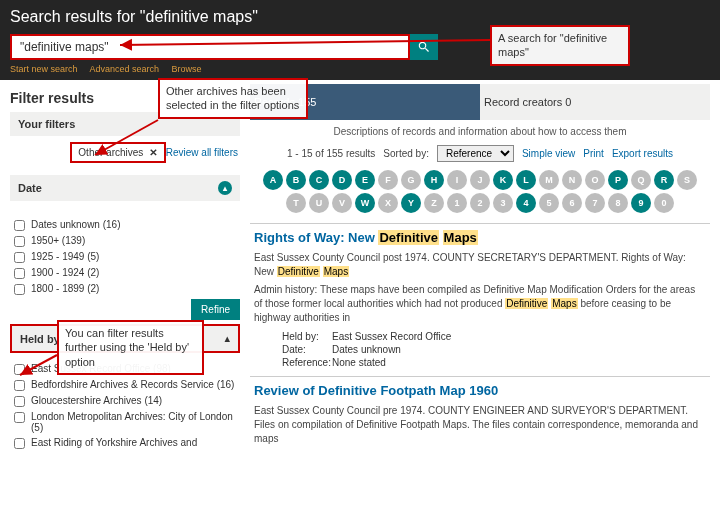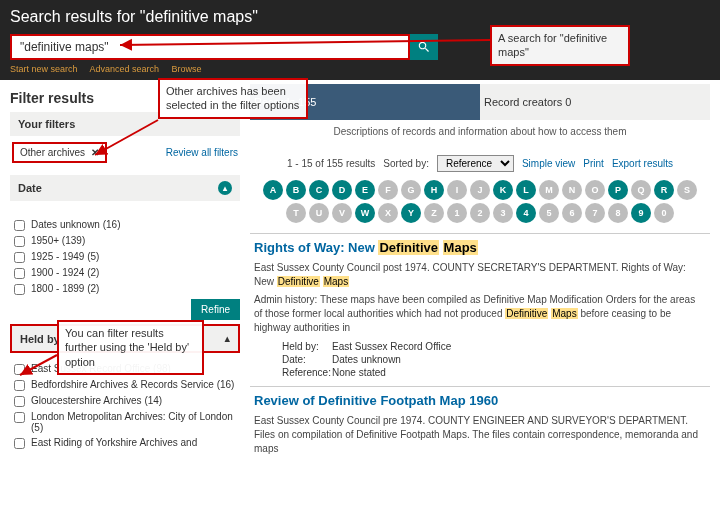--- a/index.html
+++ b/index.html
@@ -19,40 +19,40 @@
 .main { flex: 1; padding: 0 10px 0 0; overflow: hidden; }
 
 .sidebar h2 { font-size: 14px; margin-bottom: 6px; }
 .facet-block { background: #f0f0ef; padding: 6px 8px; margin-bottom: 8px; }
 .facet-header { display: flex; justify-content: space-between; align-items: center; cursor: pointer; }
 .facet-header .title { font-weight: bold; font-size: 11px; }
 .facet-header .chev { width: 14px; height: 14px; background: #008080; border-radius: 50%; display: flex; align-items: center; justify-content: center; color: #fff; font-size: 9px; }
 
 .your-filters-block { margin-bottom: 6px; }
 .your-filters-head { background: #f0f0ef; padding: 6px 8px; font-weight: bold; font-size: 11px; }
-.your-filters-body { display: flex; justify-content: space-between; align-items: center; padding: 6px 2px; }
+.your-filters-body { display: flex; justify-content: flex-end; align-items: center; padding: 6px 2px; }
 .chip { border: 1px solid #333; padding: 3px 6px; font-size: 10px; display: inline-flex; align-items: center; gap: 6px; cursor: pointer; border: 2px solid #c00; }
 .chip .x { font-weight: bold; }
 .remove-all { color: #0066a1; font-size: 10px; cursor: pointer; }
 
 .facet-options { padding: 6px 4px 0; }
 .facet-options label { display: flex; align-items: flex-start; gap: 6px; font-size: 10px; color: #333; margin: 4px 0; cursor: pointer; }
 .facet-options input[type="checkbox"] { width: 11px; height: 11px; margin-top: 1px; }
 
 .refine-row { display: flex; justify-content: space-between; align-items: center; margin-bottom: 4px; }
 .refine-btn { background: #008080; color: #fff; border: none; padding: 5px 10px; font-size: 10px; cursor: pointer; }
 
 .heldby-head { background: #f0f0ef; padding: 6px 8px; display: flex; justify-content: space-between; align-items: center; cursor: pointer; border: 2px solid #c00; }
 .heldby-head .title { font-weight: bold; font-size: 11px; }
 
 .tabs { display: flex; background: #f0f0ef; margin-top: 4px; margin-bottom: 6px; }
 .tab { flex: 1; text-align: left; padding: 12px 4px; font-size: 11px; cursor: pointer; }
 .tab.active { background: #3a5a78; color: #fff; }
 
-.desc-line { text-align: center; font-size: 10px; color: #555; margin-bottom: 18px; }
+.desc-line { text-align: center; font-size: 10px; color: #555; margin-bottom: 8px; }
 .sort-line { display: flex; align-items: center; justify-content: center; gap: 8px; font-size: 10px; color: #444; margin-bottom: 8px; }
 .sort-line select { font-size: 10px; border: 1px solid #888; padding: 1px 4px; }
 .sort-line .lk { color: #0066a1; cursor: pointer; }
 
 .alpha { display: flex; flex-wrap: wrap; gap: 3px; justify-content: center; margin: 0 6px 10px; }
 .alpha span { width: 20px; height: 20px; border-radius: 50%; display: flex; align-items: center; justify-content: center; font-size: 9px; font-weight: bold; cursor: pointer; }
 .alpha .on { background: #008080; color: #fff; }
 .alpha .off { background: #bdbdbd; color: #fff; }
 
 .result { padding: 6px 4px; border-top: 1px solid #ccc; }

